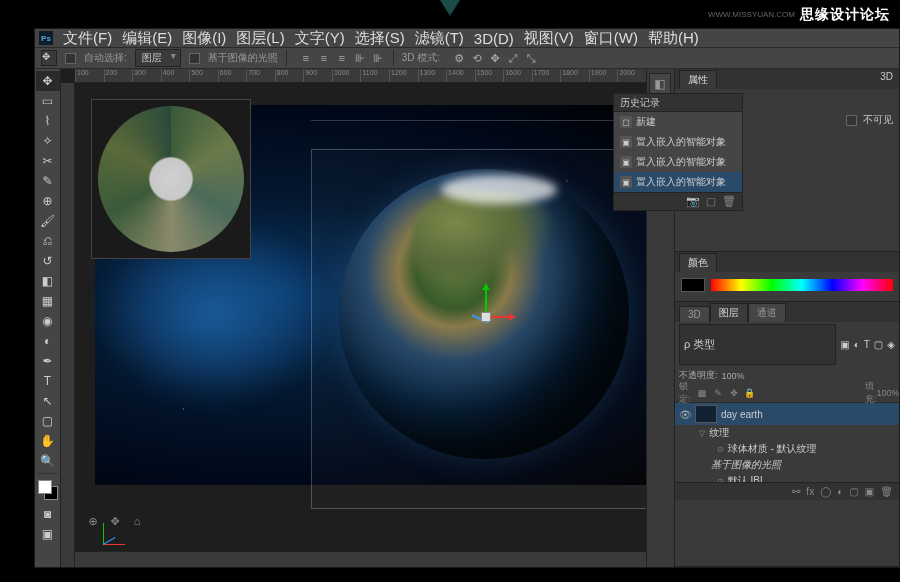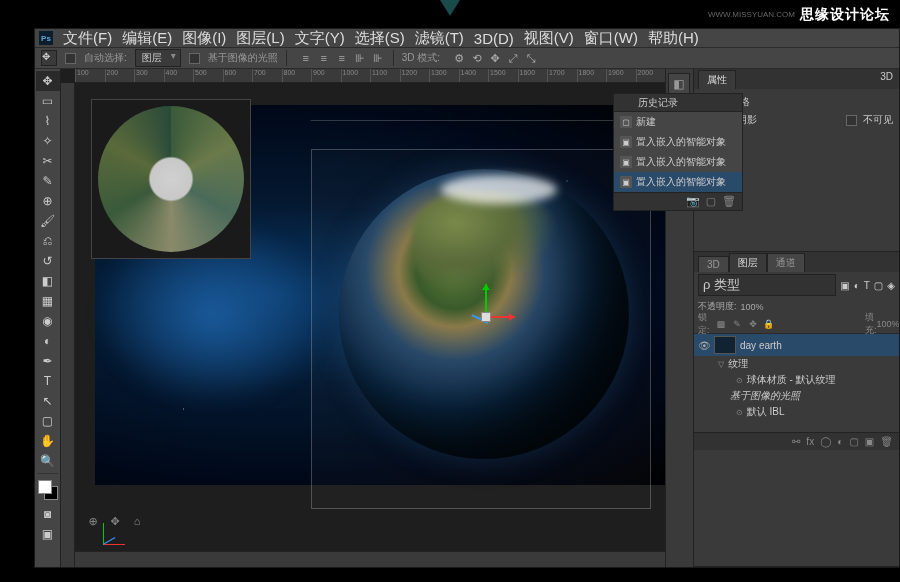--- a/index.html
+++ b/index.html
@@ -49,42 +49,42 @@
 .gizmo .c{position:absolute;left:10px;top:8px;width:10px;height:10px;background:#ddd;border:1px solid #888}
 .thumb{position:absolute;top:30px;left:30px;width:160px;height:160px;background:#1a1a1a;border:1px solid #444}
 .thumb-inner{position:absolute;inset:6px;border-radius:50%;background:radial-gradient(circle at 50% 50%,#d0d0d0 0%,#c8c8c8 20%,transparent 22%),conic-gradient(#3a5a3a,#6a7a4a,#4a6a5a,#8a8a6a,#3a5a3a,#5a6a3a,#2a4a3a)}
 .bottom-status{position:absolute;bottom:0;left:14px;right:0;height:16px;background:#3a3a3a;border-top:1px solid #222;display:flex;align-items:center;gap:6px;padding:0 6px}
 .axis-widget{position:absolute;bottom:20px;left:40px;width:30px;height:30px}
 .axis-widget .ay{position:absolute;left:2px;bottom:2px;width:1px;height:22px;background:#0c0}
 .axis-widget .ax{position:absolute;left:2px;bottom:2px;width:22px;height:1px;background:#e33}
 .axis-widget .az{position:absolute;left:2px;bottom:2px;width:14px;height:1px;background:#39f;transform:rotate(-30deg);transform-origin:left}
 .bottom-icons{position:absolute;bottom:38px;left:24px;display:flex;gap:6px}
 .bottom-icons span{width:16px;height:16px;color:#888;display:flex;align-items:center;justify-content:center;font-size:11px}
-.right-panels{width:206px;background:#3a3a3a;border-left:1px solid #222;display:flex;flex-direction:column}
+.right-panels{width:225px;background:#3a3a3a;border-left:1px solid #222;display:flex;flex-direction:column}
 .panel{border-bottom:1px solid #222}
 .panel-tabs{height:20px;background:#323232;display:flex;align-items:flex-end;padding-left:4px}
 .ptab{padding:2px 8px;font-size:10px;background:#454545;border:1px solid #222;border-bottom:none;color:#999}
 .ptab.active{background:#3a3a3a;color:#ddd}
 .panel-body{background:#3a3a3a;padding:4px 6px}
 .prop-row{display:flex;align-items:center;gap:6px;padding:2px 0;font-size:10px}
 .color-chip{width:24px;height:14px;background:#000;border:1px solid #555}
 .history-panel{position:absolute;top:64px;left:578px;width:130px;background:#454545;border:1px solid #222;z-index:10}
-.history-header{height:18px;background:#323232;display:flex;align-items:center;padding:0 24px;font-size:10px;border-bottom:1px solid #222}
+.history-header{height:18px;background:#323232;display:flex;align-items:center;padding:0 6px;font-size:10px;border-bottom:1px solid #222}
 .history-doc{display:flex;align-items:center;gap:4px;padding:3px 6px;background:#3a3a3a}
 .history-doc .thumb-mini{width:14px;height:14px;background:#246}
 .history-item{display:flex;align-items:center;gap:4px;padding:3px 6px;font-size:9px;color:#bbb}
 .history-item.active{background:#2a4a6a;color:#fff}
 .history-item .hicon{width:12px;height:12px;background:#555;font-size:8px;display:flex;align-items:center;justify-content:center}
 .history-footer{height:18px;background:#323232;display:flex;justify-content:flex-end;gap:6px;padding:0 6px;align-items:center;border-top:1px solid #222}
 .history-footer span{font-size:11px;color:#888}
 .dock{width:28px;background:#3a3a3a;border-left:1px solid #222;padding:4px 2px;display:flex;flex-direction:column;gap:4px}
 .dock span{width:22px;height:22px;background:#454545;border:1px solid #222;display:flex;align-items:center;justify-content:center;font-size:12px;color:#999}
 .layers-body{max-height:160px;overflow:hidden}
 .layer-controls{display:flex;gap:4px;padding:2px 4px;align-items:center}
-.layer-controls .sel{background:#323232;border:1px solid #222;padding:1px 4px;font-size:13px;flex:1}
+.layer-controls .sel{background:#323232;border:1px solid #222;padding:12px 4px;font-size:11px;flex:1}
 .layer-controls .pct{font-size:9px;color:#aaa}
 .layer-row{display:flex;align-items:center;gap:4px;padding:2px 4px;font-size:9px;border-top:1px solid #2a2a2a}
 .layer-row.sel{background:#2a4a6a}
 .eye{width:12px;font-size:10px;color:#aaa}
 .lthumb{width:22px;height:18px;background:#123;border:1px solid #555}
 .layer-sub{padding-left:24px;font-size:9px;color:#aaa;display:flex;align-items:center;gap:4px;padding-top:1px;padding-bottom:1px}
 .layer-sub .tw{font-size:8px;color:#888}
 .layers-footer{height:18px;background:#323232;display:flex;justify-content:flex-end;gap:6px;padding:0 6px;align-items:center;border-top:1px solid #222}
 .layers-footer span{font-size:10px;color:#888}
 .spacer{flex:1}
@@ -280,20 +280,31 @@
             <span>不可见</span>
           </div>
           <div class="prop-row">
             <span class="checkbox" style="background:#5a8"></span>
             <span>投影</span>
           </div>
           <div style="height:100px"></div>
         </div>
       </div>
 
+      <div class="panel" style="height:50px">
+        <div class="panel-tabs">
+          <div class="ptab active">颜色</div>
+        </div>
+        <div class="panel-body">
+          <div class="prop-row">
+            <div class="color-chip"></div>
+            <div style="flex:1;height:12px;background:linear-gradient(90deg,#f00,#ff0,#0f0,#0ff,#00f,#f0f,#f00)"></div>
+          </div>
+        </div>
+      </div>
 
       <div class="panel" style="flex:1;display:flex;flex-direction:column">
         <div class="panel-tabs">
           <div class="ptab">3D</div>
           <div class="ptab active">图层</div>
           <div class="ptab">通道</div>
         </div>
         <div class="panel-body layers-body" style="flex:1;padding:0">
           <div class="layer-controls">
             <div class="sel">ρ 类型</div>

